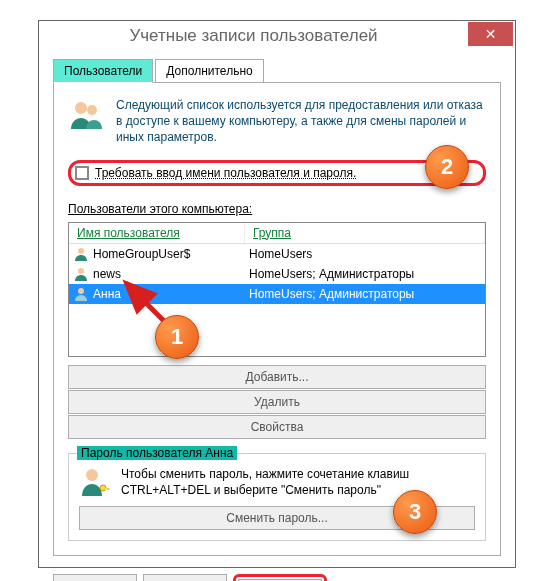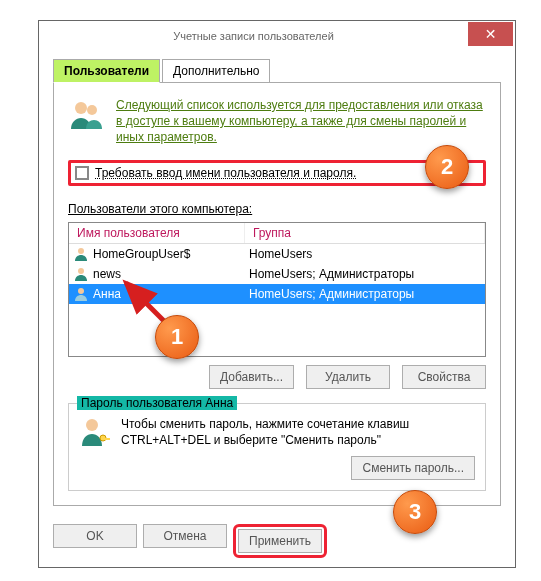--- a/index.html
+++ b/index.html
@@ -1,42 +1,42 @@
 <!DOCTYPE html>
 <html><head>
 <meta charset="utf-8">
 <style>
 * { box-sizing: border-box; margin: 0; padding: 0; }
 body { font-family: "Segoe UI", Tahoma, sans-serif; font-size: 12px; background: #fff; width: 541px; height: 581px; position: relative; }
 .window { position: absolute; top: 20px; left: 38px; width: 478px; height: 548px; background: #fff; border: 1px solid #666; }
 .titlebar { height: 30px; background: #fff; display: flex; align-items: center; }
-.title-text { flex: 1; text-align: center; color: #666; font-size: 11px; }
+.title-text { flex: 1; text-align: center; color: #666; font-size: 17px; }
 .close-btn { width: 45px; height: 24px; background: #c75050; color: #fff; display: flex; align-items: center; justify-content: center; margin-right: 2px; margin-top: -4px; }
 .close-x { font-size: 14px; font-weight: 300; }
 .content { padding: 8px 14px; }
 .tabs { display: flex; border-bottom: 1px solid #aaa; margin-bottom: 0; }
 .tab { padding: 4px 10px; border: 1px solid #aaa; border-bottom: none; background: #fff; margin-right: 2px; position: relative; }
-.tab.active { background: #bef264; border-bottom: 1px solid #fff; margin-bottom: -1px; font-weight: bold; }
+.tab.active { background: #5eead4; border-bottom: 1px solid #fff; margin-bottom: -1px; }
 .tab-panel { border: 1px solid #aaa; border-top: none; padding: 14px; }
 .intro { display: flex; gap: 12px; margin-bottom: 14px; }
 .intro-icon { width: 36px; height: 36px; flex-shrink: 0; }
-.intro-text { color: #4d7c0f; line-height: 1.35; text-decoration: underline; }
-.checkbox-row { display: flex; align-items: center; gap: 6px; margin-bottom: 10px; border: 3px solid #e23; border-radius: 2px; padding: 3px 4px; position: relative; }
+.intro-text { color: #0c4a6e; line-height: 1.35; }
+.checkbox-row { display: flex; align-items: center; gap: 6px; margin-bottom: 10px; border: 3px solid #e23; border-radius: 12px; padding: 3px 4px; position: relative; }
 .checkbox { width: 14px; height: 14px; border: 2px solid #888; background: #fff; }
 .checkbox-label { text-decoration: underline; text-decoration-style: dotted; }
 .section-label { margin: 16px 0 6px; text-decoration: underline; }
 .listview { border: 1px solid #888; background: #fff; height: 135px; overflow: hidden; }
 .lv-header { display: flex; background: #fff; border-bottom: 1px solid #ddd; }
-.lv-header-cell { padding: 3px 8px; border-right: 1px solid #eee; color: #be185d; }
+.lv-header-cell { padding: 3px 8px; border-right: 1px solid #eee; color: #15803d; text-decoration: underline; }
 .lv-row { display: flex; align-items: center; padding: 2px 4px; }
 .lv-row.selected { background: #1e90ff; color: #fff; }
 .lv-icon { width: 16px; height: 16px; margin-right: 4px; flex-shrink: 0; }
 .lv-cell1 { width: 172px; display: flex; align-items: center; }
 .lv-cell2 { flex: 1; padding-left: 4px; }
-.btn-row { display: flex; justify-content: flex-end; gap: 12px; margin-top: 8px; }
+.btn-row { display: flex; justify-content: flex-end; gap: 1px; margin-top: 8px; flex-direction: column; }
 .btn { min-width: 84px; height: 24px; border: 1px solid #adadad; background: #efefef; color: #555; display: inline-flex; align-items: center; justify-content: center; padding: 0 10px; }
 .fieldset { border: 1px solid #ccc; margin-top: 14px; padding: 12px 10px 10px; position: relative; }
 .fieldset-legend { position: absolute; top: -8px; left: 8px; background: #14b8a6; padding: 0 4px; }
 .pw-row { display: flex; gap: 10px; align-items: flex-start; }
 .pw-icon { width: 32px; height: 32px; flex-shrink: 0; }
 .pw-text { line-height: 1.35; }
 .bottom-buttons { display: flex; gap: 6px; padding: 10px 14px; }
 .apply-wrap { display: inline-block; border: 3px solid #e23; border-radius: 6px; padding: 2px; }
 .callout { position: absolute; width: 44px; height: 44px; border-radius: 50%; background: radial-gradient(circle at 32% 30%, #ff9a4d, #e95b12); color: #fff; font-size: 22px; font-weight: bold; display: flex; align-items: center; justify-content: center; box-shadow: 0 3px 6px rgba(0,0,0,.4); border: 1px solid #c44808; }
 .arrow { position: absolute; }

